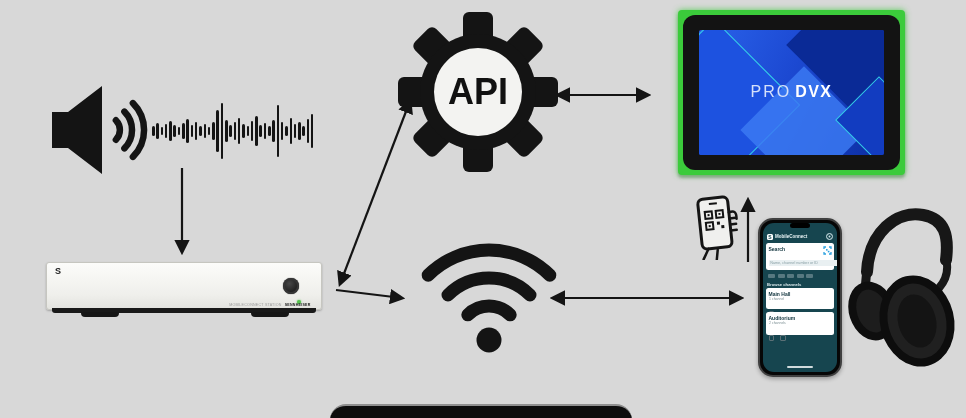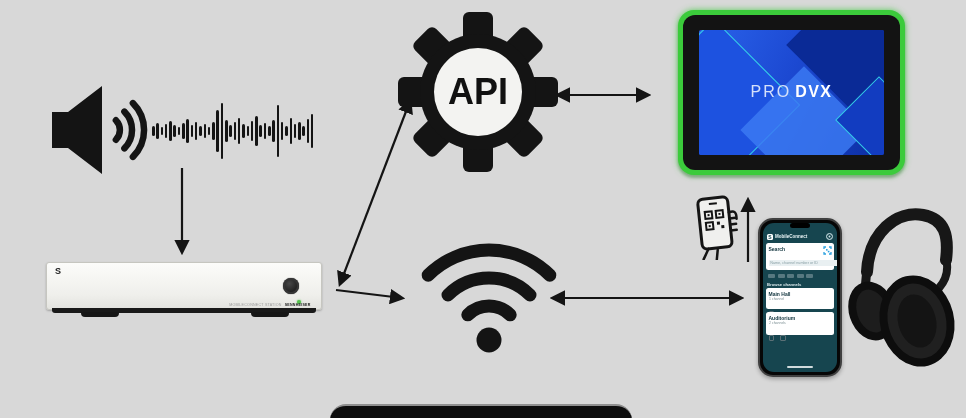--- a/index.html
+++ b/index.html
@@ -24,21 +24,21 @@
   .st-strip{position:absolute;left:5px;right:5px;bottom:-4px;height:5px;background:#191919;border-radius:0 0 3px 3px;}
   .st-foot{position:absolute;bottom:-8px;width:38px;height:5px;background:#161616;border-radius:0 0 4px 4px;}
   .st-text{position:absolute;right:10px;bottom:2px;font-size:6px;transform:scale(.6);transform-origin:right bottom;
            color:#9a9a9a;letter-spacing:.4px;white-space:nowrap;}
   .st-text .b{color:#222;font-weight:bold;margin-left:3px;}
 
   
   .api-text{font:bold 36px "Liberation Sans",sans-serif;fill:#111;}
 
   
-  .tablet{left:678px;top:10px;width:227px;height:165px;background:#3bcb3b;border-radius:16px;
+  .tablet{left:678px;top:10px;width:227px;height:165px;background:#3bcb3b;border-radius:4px;
           box-shadow:0 0 6px rgba(59,203,59,.8),0 3px 3px rgba(0,0,0,.25);}
   .t-bezel{position:absolute;inset:5px;background:#131313;border-radius:12px;}
   .t-screen{position:absolute;left:16px;top:15px;right:16px;bottom:15px;border-radius:2px;overflow:hidden;
             background:linear-gradient(118deg,#2a62ea 0%,#1c49d2 45%,#0c2ea2 100%);}
   .shape{position:absolute;transform:rotate(45deg);}
   .s1{width:120px;height:120px;left:-45px;top:15px;background:#1d52e0;box-shadow:0 0 0 1px #35d3e8;}
   .s2{width:110px;height:110px;left:110px;top:-40px;background:#0a2a96;}
   .s3{width:90px;height:90px;left:60px;top:55px;background:#3b79f2;opacity:.85;}
   .s4{width:60px;height:60px;left:150px;top:60px;background:#123cc0;box-shadow:0 0 0 1px #35d3e8;}
   .t-logo{position:absolute;left:0;right:0;top:50%;transform:translateY(-55%);text-align:center;white-space:nowrap;}

